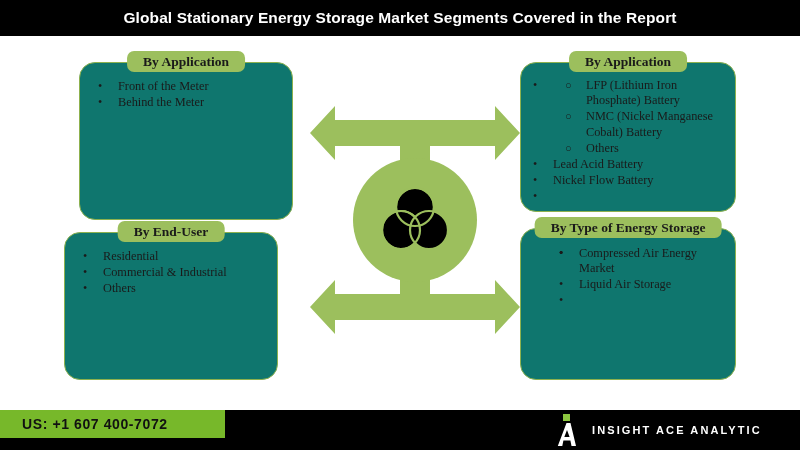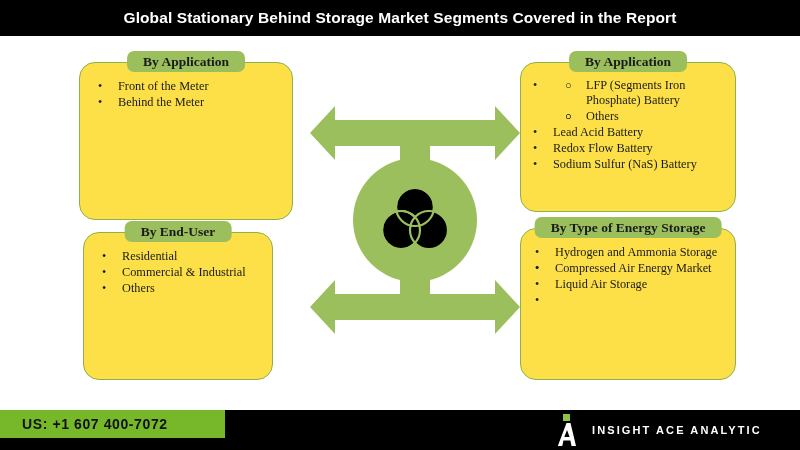--- a/index.html
+++ b/index.html
@@ -39,21 +39,21 @@
     font-weight: bold;
     letter-spacing: 0.1px;
     white-space: nowrap;
   }
 
   
   .panel {
     position: absolute;
     border: 1.6px solid #8db14e;
     border-radius: 16px;
-    background: #fde047;
+    background: #0f766e;
     box-sizing: border-box;
   }
   .panel-pill {
     position: absolute;
     top: -12px;
     left: 50%;
     transform: translateX(-50%);
     background: #9cbf5d;
     border-radius: 7px;
     height: 21px;
@@ -108,23 +108,23 @@
     position: absolute;
     left: 12px;
     top: 0;
     font-size: 11px;
     line-height: 1.3;
     color: #1a1a1a;
   }
 
   
   #panel-app-left   { left: 79px;  top: 62px;  width: 214px; height: 158px; }
-  #panel-enduser    { left: 83px;  top: 232px; width: 190px; height: 148px; }
+  #panel-enduser    { left: 64px;  top: 232px; width: 214px; height: 148px; }
   #panel-app-right  { left: 520px; top: 62px;  width: 216px; height: 150px; }
-  #panel-storage    { left: 520px; top: 228px; width: 216px; height: 152px; }
+  #panel-storage    { left: 520px; top: 228px; width: 216px; height: 152px; padding-left: 24px; }
 
   #panel-app-right .panel-body { padding: 15px 4px 4px 2px; }
   #panel-storage  .panel-body  { padding: 16px 4px 4px 4px; }
 
   
   #center-graphic {
     position: absolute;
     left: 300px;
     top: 100px;
     width: 230px;
@@ -179,21 +179,21 @@
     letter-spacing: 2.1px;
     white-space: nowrap;
   }
 </style>
 </head>
 <body>
 
 <div id="stage">
 
   <div class="header-band">
-    <div class="header-title">Global Stationary Behind Storage Market Segments Covered in the Report</div>
+    <div class="header-title">Global Stationary Energy Storage Market Segments Covered in the Report</div>
   </div>
 
   <div class="panel" id="panel-app-left">
     <div class="panel-pill">By Application</div>
     <div class="panel-body">
       <ul class="blist">
         <li>
           <span class="bullet">•</span>
           <span>Front of the Meter</span>
         </li>
@@ -227,54 +227,53 @@
 
   <div class="panel" id="panel-app-right">
     <div class="panel-pill">By Application</div>
     <div class="panel-body">
       <ul class="blist">
         <li>
           <span class="bullet">•</span>
           <ul class="sublist">
             <li>
               <span class="bullet-o">○</span>
-              <span>LFP (Segments Iron Phosphate) Battery</span>
+              <span>LFP (Lithium Iron Phosphate) Battery</span>
             </li>
             <li>
               <span class="bullet-o">○</span>
+              <span>NMC (Nickel Manganese Cobalt) Battery</span>
             </li>
             <li>
               <span class="bullet-o">○</span>
               <span>Others</span>
             </li>
           </ul>
         </li>
         <li>
           <span class="bullet">•</span>
           <span>Lead Acid Battery</span>
         </li>
         <li>
           <span class="bullet">•</span>
-          <span>Redox Flow Battery</span>
-        </li>
-        <li>
-          <span class="bullet">•</span>
-          <span>Sodium Sulfur (NaS) Battery</span>
+          <span>Nickel Flow Battery</span>
+        </li>
+        <li>
+          <span class="bullet">•</span>
         </li>
       </ul>
     </div>
   </div>
 
   <div class="panel" id="panel-storage">
     <div class="panel-pill">By Type of Energy Storage</div>
     <div class="panel-body">
       <ul class="blist">
         <li>
           <span class="bullet">•</span>
-          <span>Hydrogen and Ammonia Storage</span>
         </li>
         <li>
           <span class="bullet">•</span>
         </li>
         <li>
           <span class="bullet">•</span>
           <span>Compressed Air Energy Market</span>
         </li>
         <li>
           <span class="bullet">•</span>

